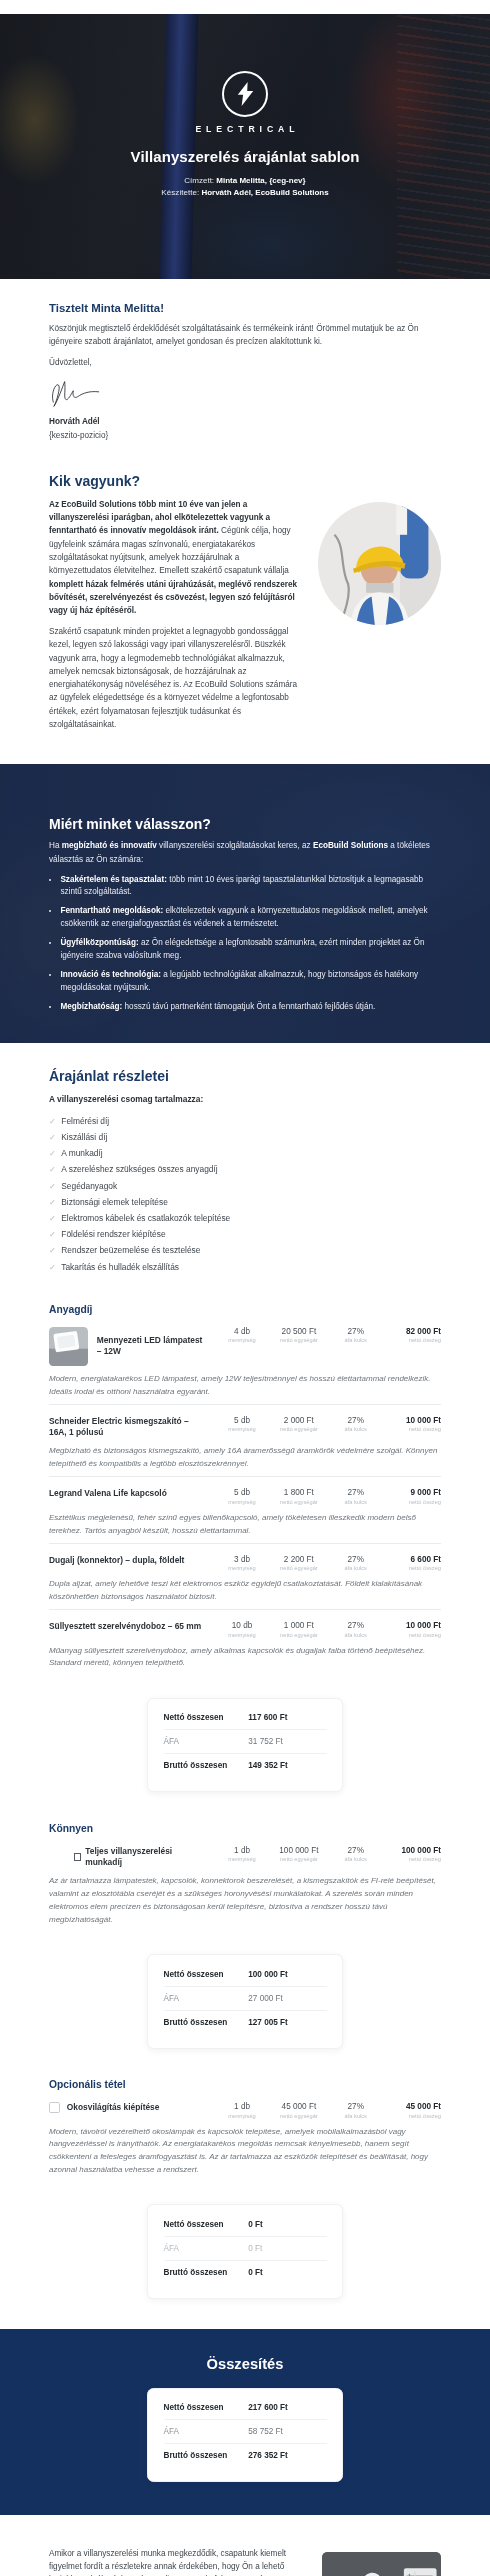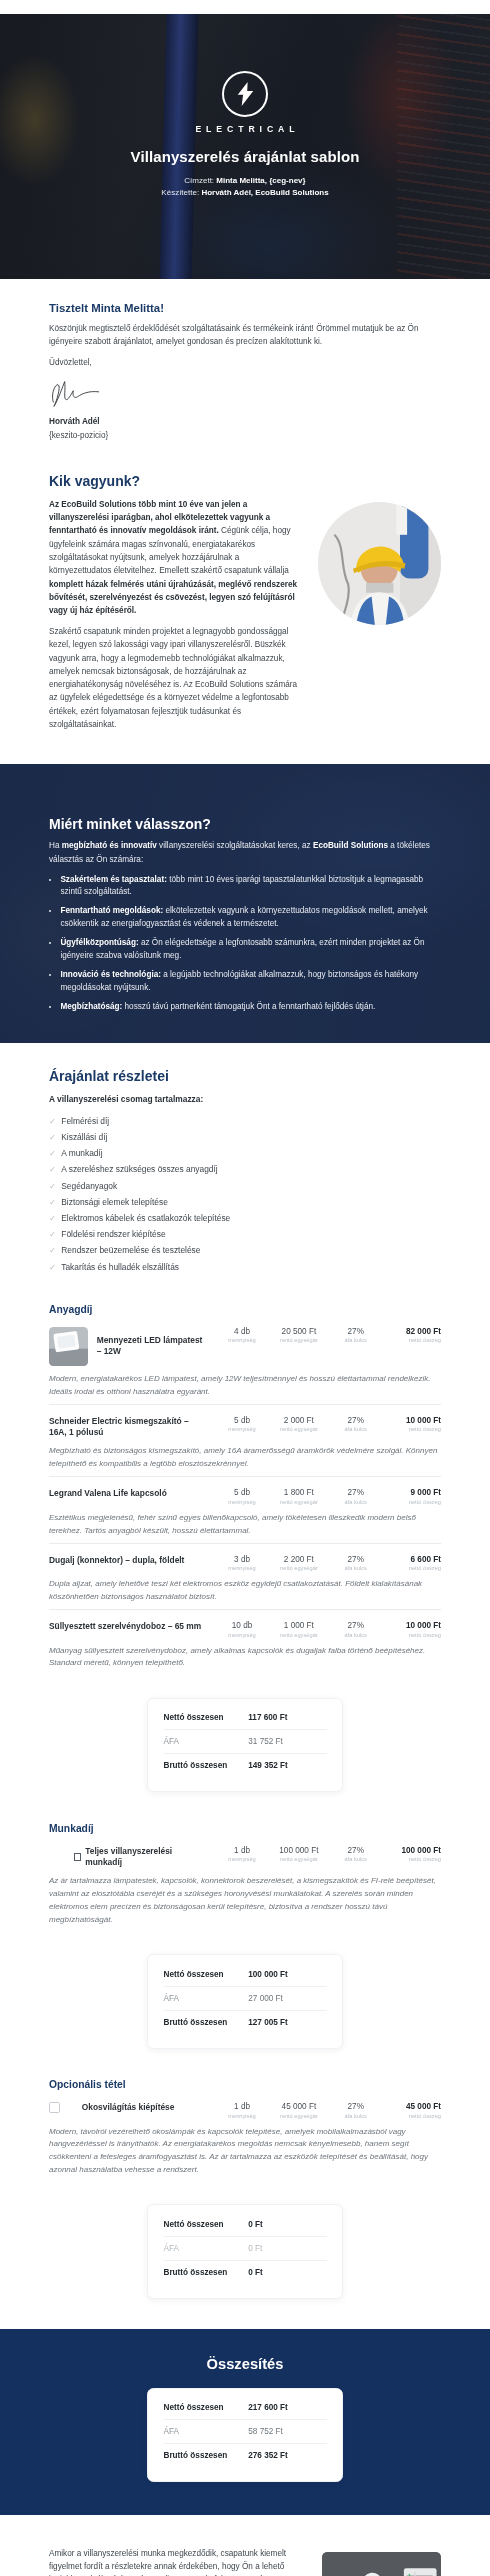--- a/index.html
+++ b/index.html
@@ -407,21 +407,21 @@
         <span class="sv">31 752 Ft</span>
       </div>
     <div class="sum-row strong">
         <span class="sl">Bruttó összesen</span>
         <span class="sv">149 352 Ft</span>
       </div>
   </div>
 </section>
 
 <section class="block inner">
-  <h3 class="sub">Munkadíj</h3>
+  <h3 class="sub">Könnyen</h3>
 
   <div class="item">
     <div class="item-head">
       <div class="item-title-cell">
         <span style="display:flex;align-items:center;padding-left:25px;">
             <span class="tofu"></span>
             <span>Teljes villanyszerelési munkadíj</span>
           </span>
       </div>
       <div class="col">
@@ -459,21 +459,21 @@
       </div>
   </div>
 </section>
 
 <section class="block inner">
   <h3 class="sub">Opcionális tétel</h3>
 
   <div class="item">
     <div class="item-head">
       <div class="item-title-cell">
-        <span style="display:flex;align-items:center;gap:15px;">
+        <span style="display:flex;align-items:center;">
             <span class="checkbox"></span>
             <span>Okosvilágítás kiépítése</span>
           </span>
       </div>
       <div class="col">
           <div class="val">1 db</div>
           <div class="lab">mennyiség</div>
         </div>
       <div class="col">
           <div class="val">45 000 Ft</div>

